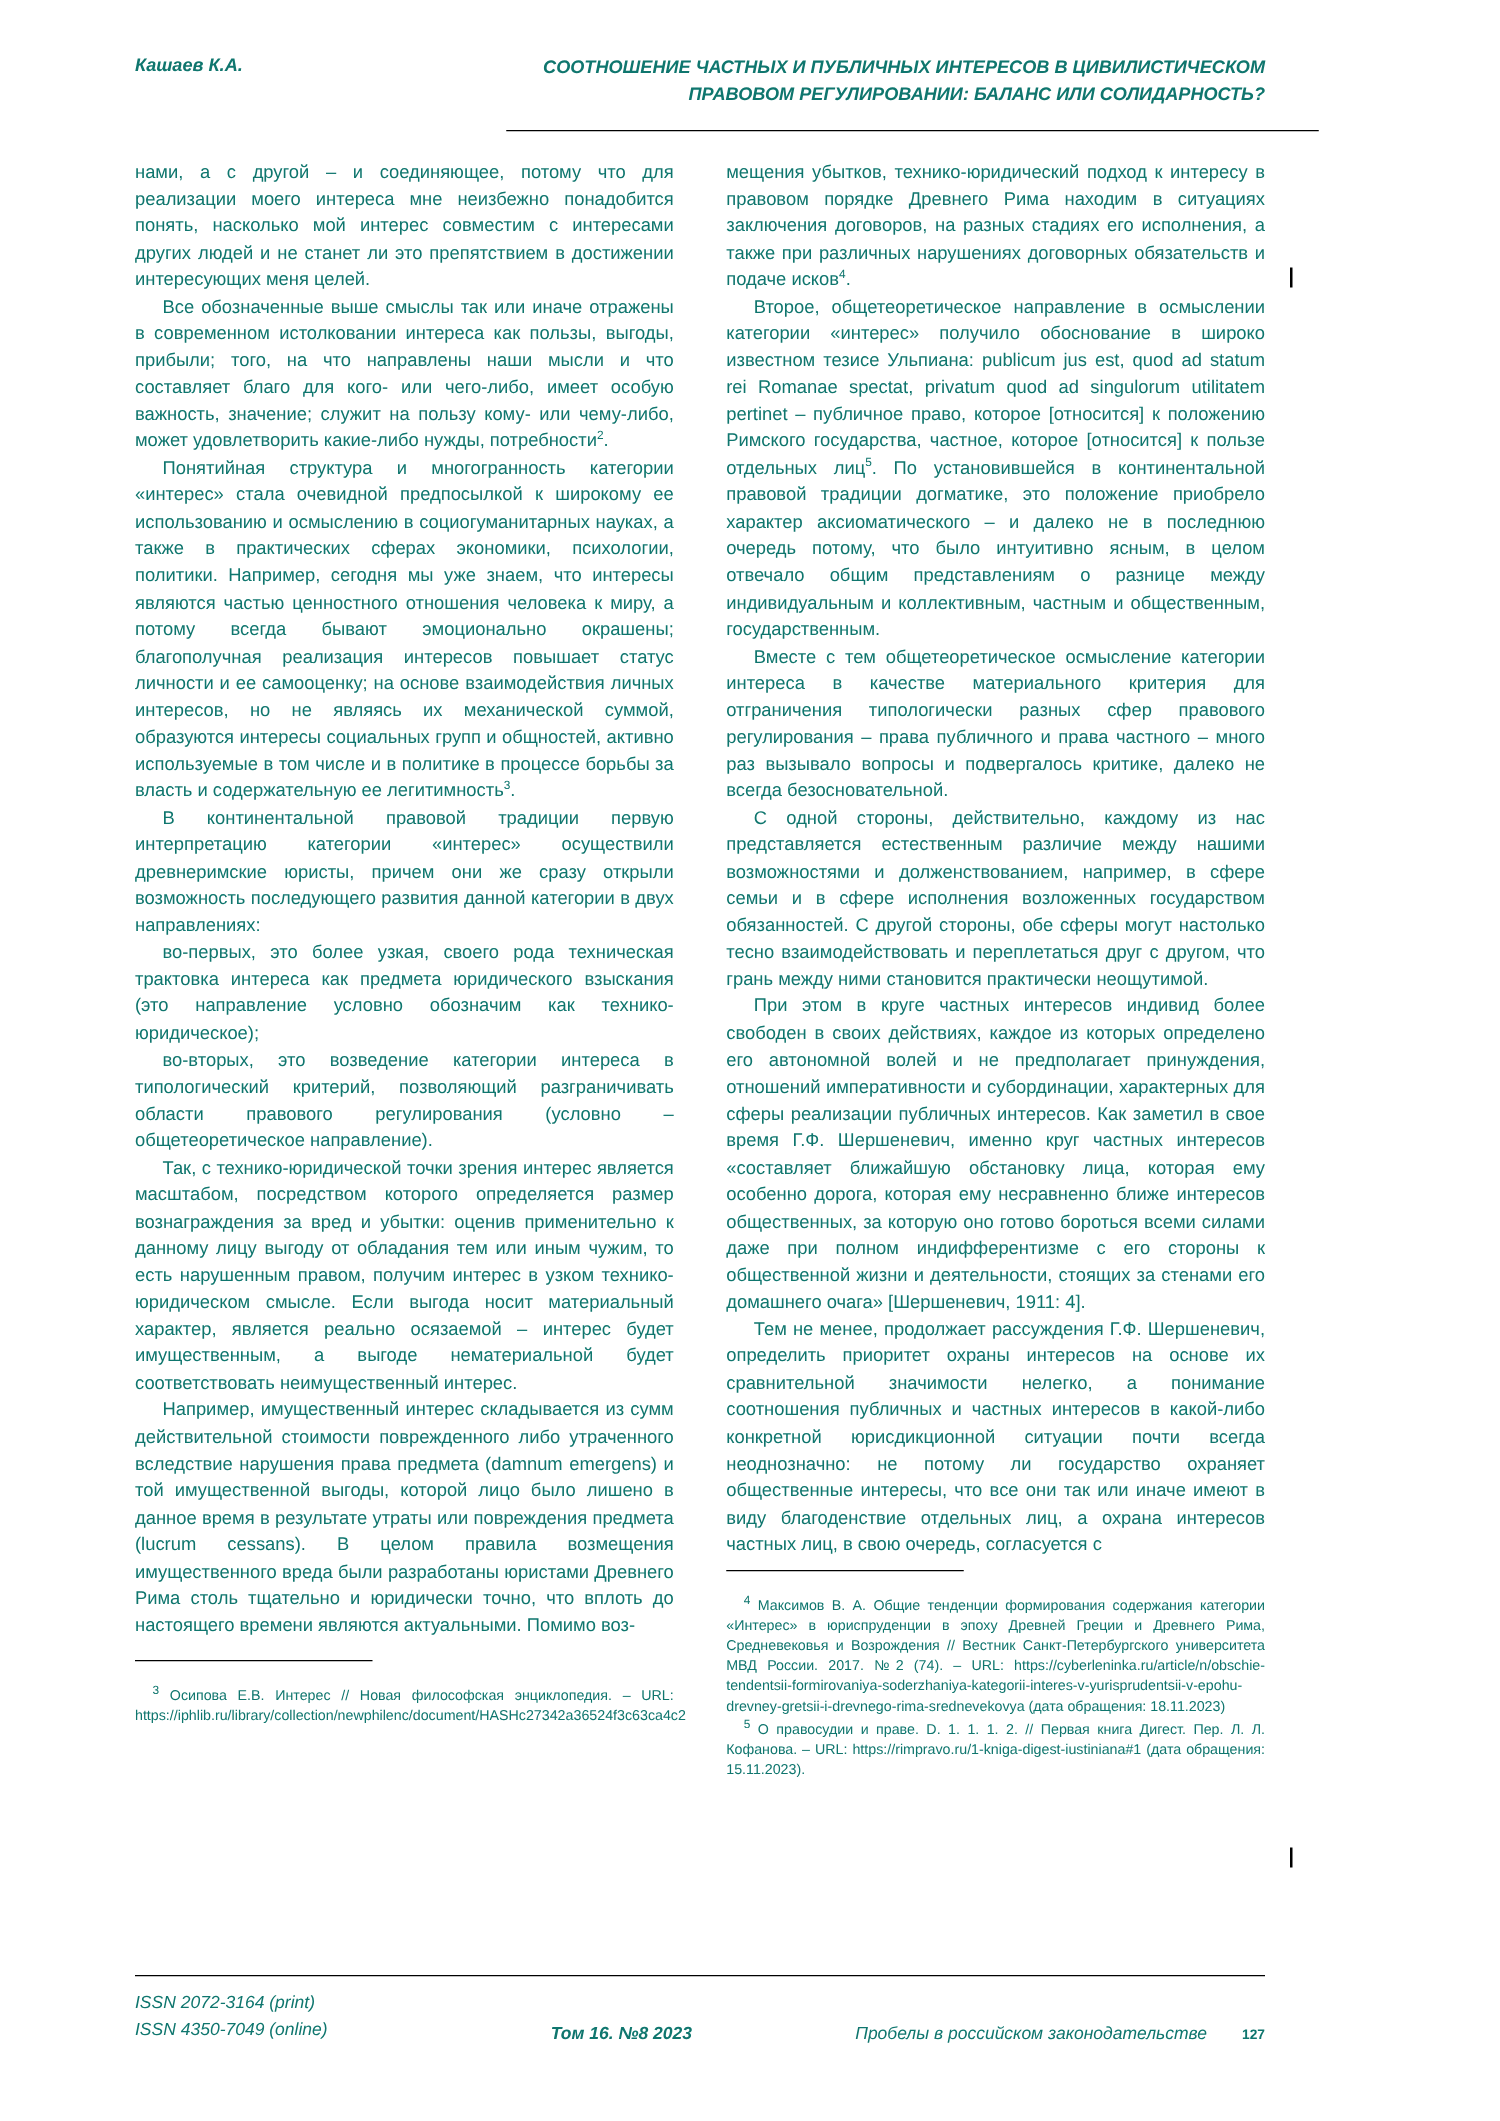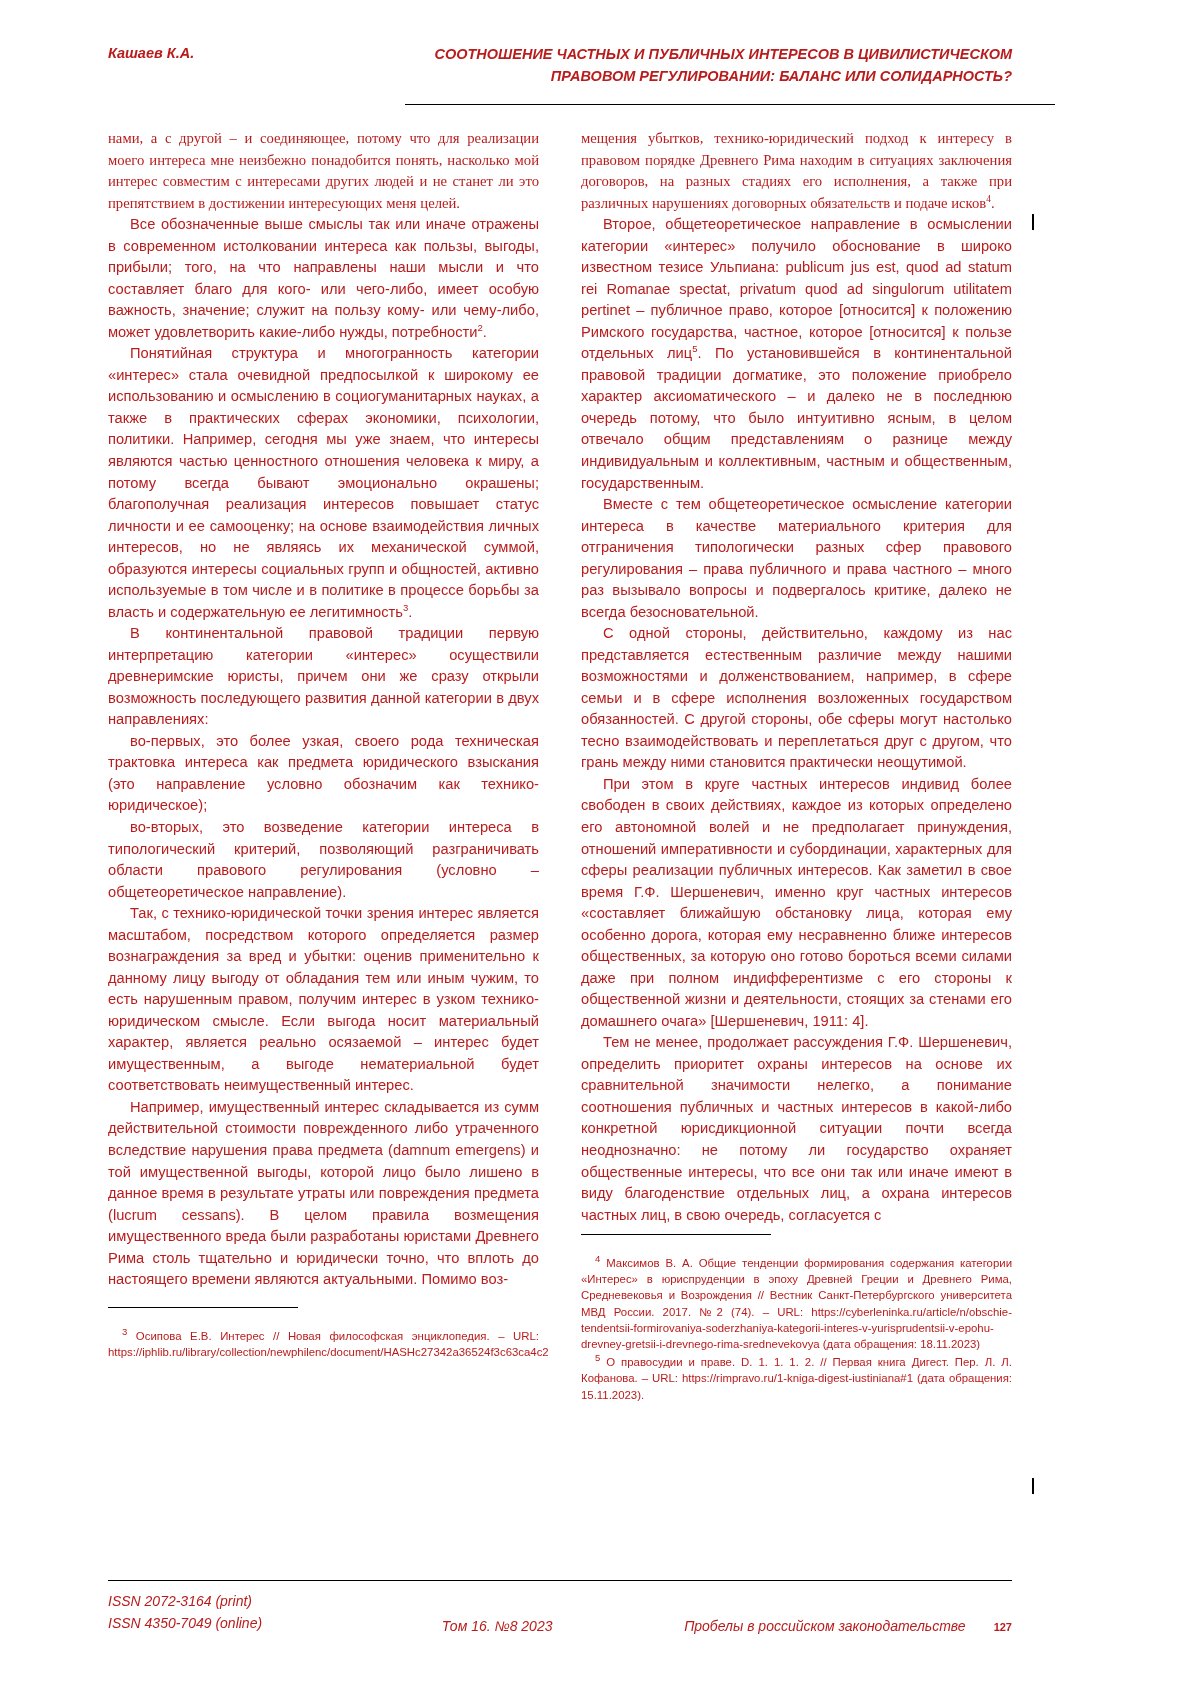--- a/index.html
+++ b/index.html
@@ -7,21 +7,21 @@
     padding: 0;
     background: #ffffff;
   }
   .page {
     position: relative;
     width: 1200px;
     height: 1697px;
     margin: 0 auto;
     background: #ffffff;
     font-family: "Liberation Sans", sans-serif;
-    color: #b91c1c;
+    color: #0f766e;
     box-sizing: border-box;
   }
   
   .header {
     position: absolute;
     top: 44px;
     left: 108px;
     width: 904px;
     display: flex;
     justify-content: space-between;
@@ -80,21 +80,20 @@
     font-size: 14.7px;
     line-height: 1.465;
     text-align: justify;
   }
   .col p {
     margin: 0;
     text-indent: 22px;
   }
   .col p.noindent {
     text-indent: 0;
-    font-family: Liberation Serif, serif;
   }
   sup {
     font-size: 9.5px;
     vertical-align: super;
     line-height: 0;
   }
   
   .fn-sep {
     margin-top: 8px;
     width: 190px;
@@ -127,20 +126,21 @@
     font-style: italic;
   }
   .footer-issn {
     line-height: 1.55;
     white-space: nowrap;
   }
   .footer-vol {
     white-space: nowrap;
     padding-top: 1px;
     margin-left: 48px;
+    font-weight: bold;
   }
   .footer-right {
     display: flex;
     align-items: baseline;
     gap: 28px;
     white-space: nowrap;
   }
   .footer-journal { font-style: italic; }
   .footer-page {
     font-style: normal;

